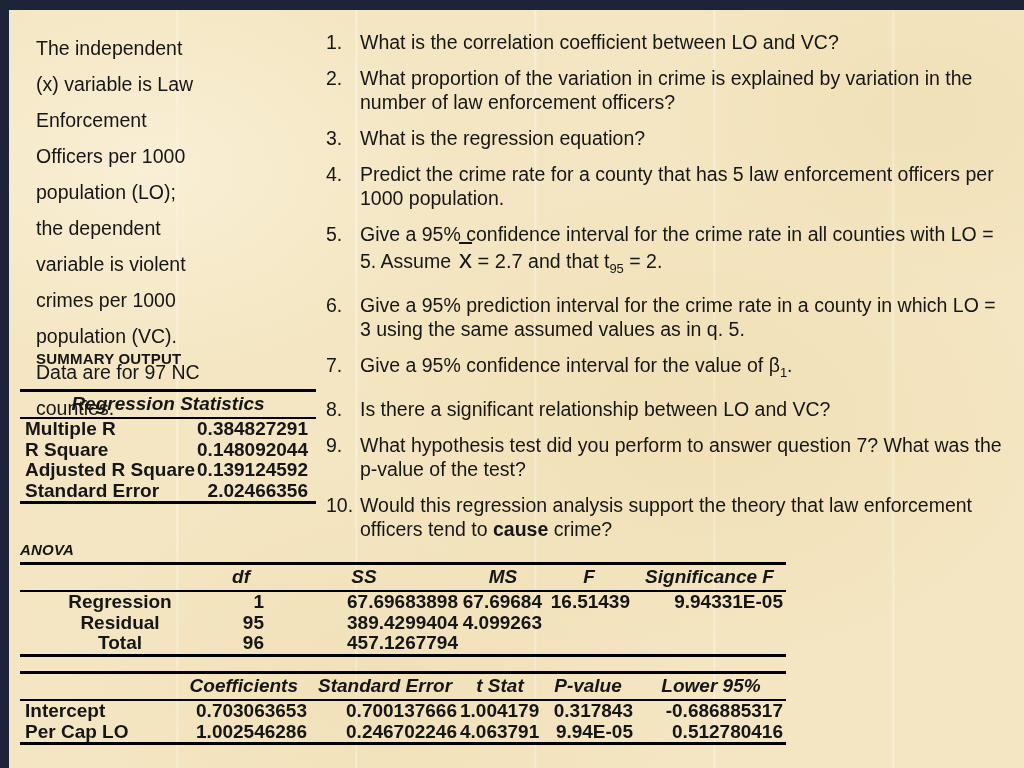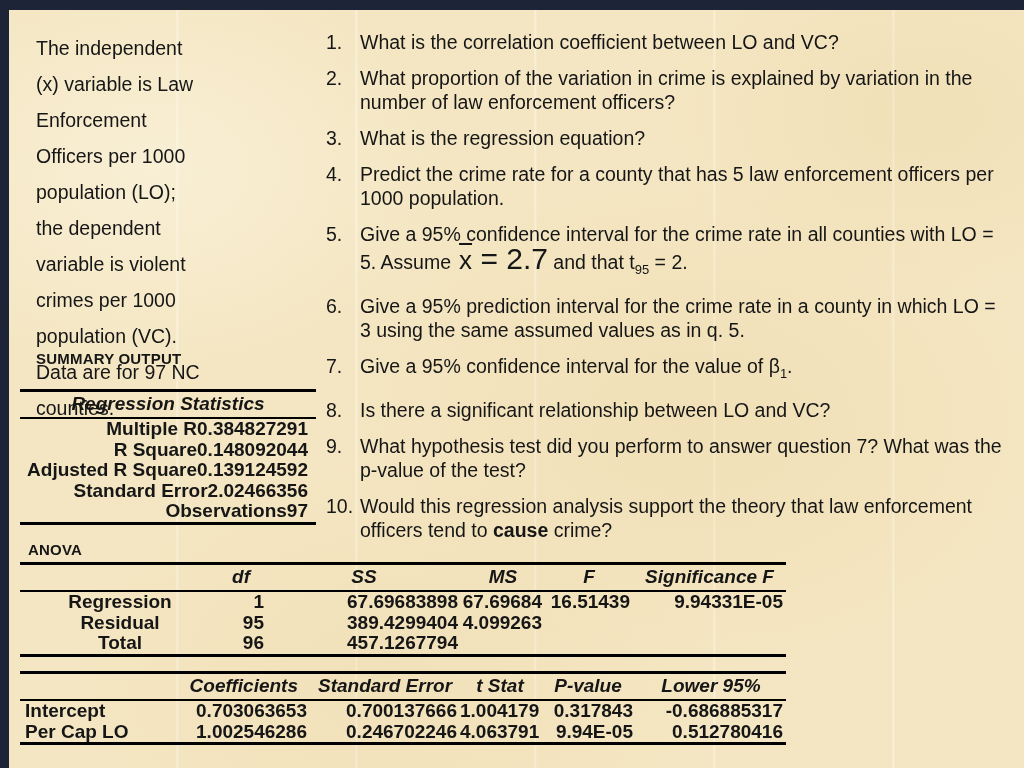--- a/index.html
+++ b/index.html
@@ -18,39 +18,39 @@
   .border-top{position:absolute;left:0;top:0;width:1024px;height:10px;background:#1e2438;}
   .border-left{position:absolute;left:0;top:0;width:9px;height:768px;background:#1e2438;}
 
   .intro{position:absolute;left:36px;top:30px;width:212px;font-size:19.5px;line-height:36px;white-space:pre-line;}
 
   .questions{position:absolute;left:326px;top:30px;width:678px;}
   .q{display:flex;margin-bottom:12px;font-size:19.5px;line-height:24px;}
   .qnum{flex:0 0 34px;}
   .qtext{flex:1;}
   .xbar{font-size:26px;text-decoration:overline;margin-left:8px;line-height:26px;}
-  .xeq{font-size:30px;line-height:26px;}
+  .xeq{font-size:20px;line-height:26px;}
   .q sub{font-size:13px;}
   .bold{font-weight:bold;margin-top:23px;}
 
   .section-title{position:absolute;font-size:15px;font-weight:bold;letter-spacing:.2px;}
   .t-summary{left:36px;top:350px;}
-  .t-anova{left:28px;top:541px;}
+  .t-anova{left:20px;top:541px;font-style:italic;}
 
   .xltable{position:absolute;left:20px;border-top:3px solid #000;border-bottom:3px solid #000;
     font-size:19px;font-weight:bold;}
   .xltable *{box-sizing:border-box;}
   .hrow{display:flex;font-style:italic;border-bottom:2px solid #000;padding:1px 0 2px;}
   .drow{display:flex;height:20.5px;align-items:center;}
   .hc{text-align:center;}
   .num{text-align:right;padding-right:3px;}
 
   .regstats{top:389px;width:296px;}
   .regstats .thead{text-align:center;font-style:italic;border-bottom:2px solid #000;padding:1px 0 2px;}
-  .regstats .drow{justify-content:flex-end;padding:0 8px 0 5px;}
+  .regstats .drow{justify-content:space-between;padding:0 8px 0 5px;}
 
   .anova{top:562px;width:766px;}
   .av-label{width:195px;padding-left:5px;text-align:center;}
   .av-df{width:52px;}
   .av-ss{width:194px;}
   .av-ms{width:84px;}
   .av-f{width:88px;}
   .av-sf{width:153px;}
 
   .coef{top:671px;width:766px;}
@@ -137,24 +137,20 @@
       <span>0.148092044</span>
     </div>
     <div class="drow">
       <span>Adjusted R Square</span>
       <span>0.139124592</span>
     </div>
     <div class="drow">
       <span>Standard Error</span>
       <span>2.02466356</span>
     </div>
-    <div class="drow">
-      <span>Observations</span>
-      <span>97</span>
-    </div>
   </div>
 
   <div class="section-title t-anova">ANOVA</div>
 
   <div class="xltable anova">
     <div class="hrow">
       <span class="av-label"></span>
       <span class="av-df hc">df</span>
       <span class="av-ss hc">SS</span>
       <span class="av-ms hc">MS</span>

